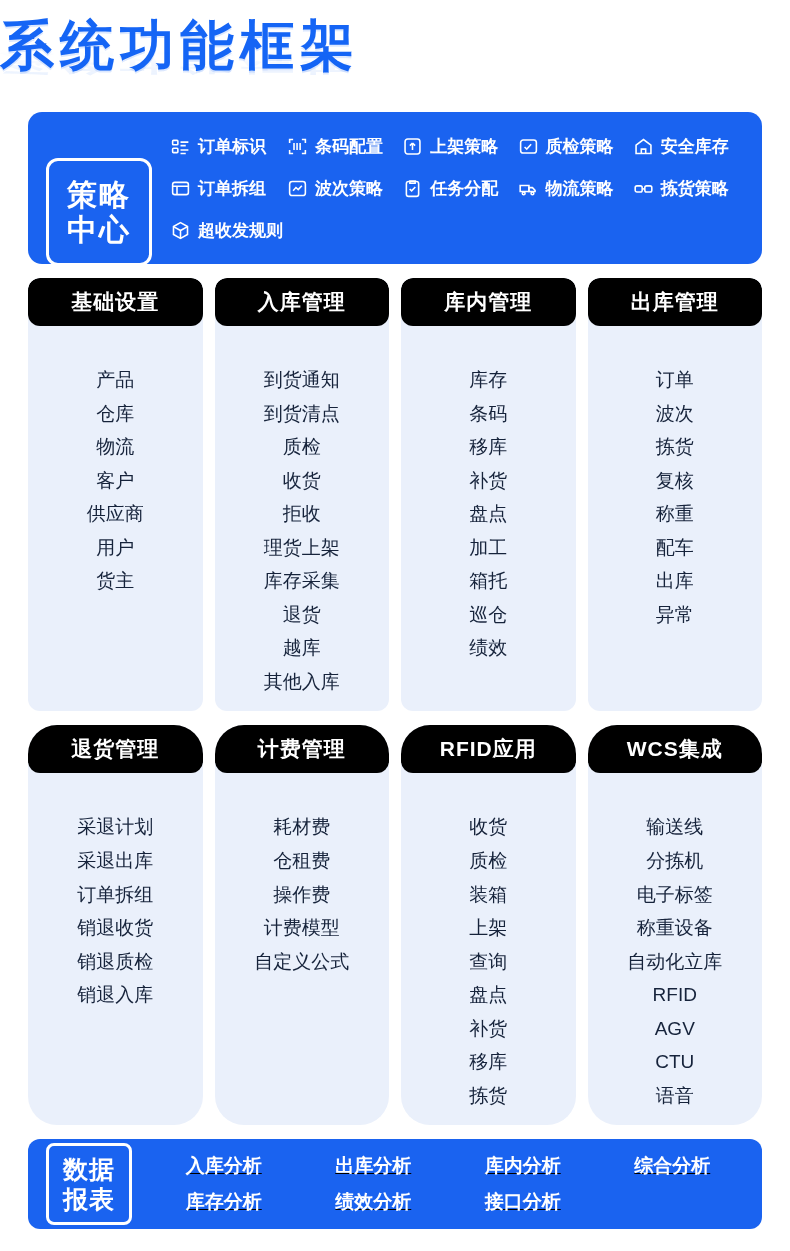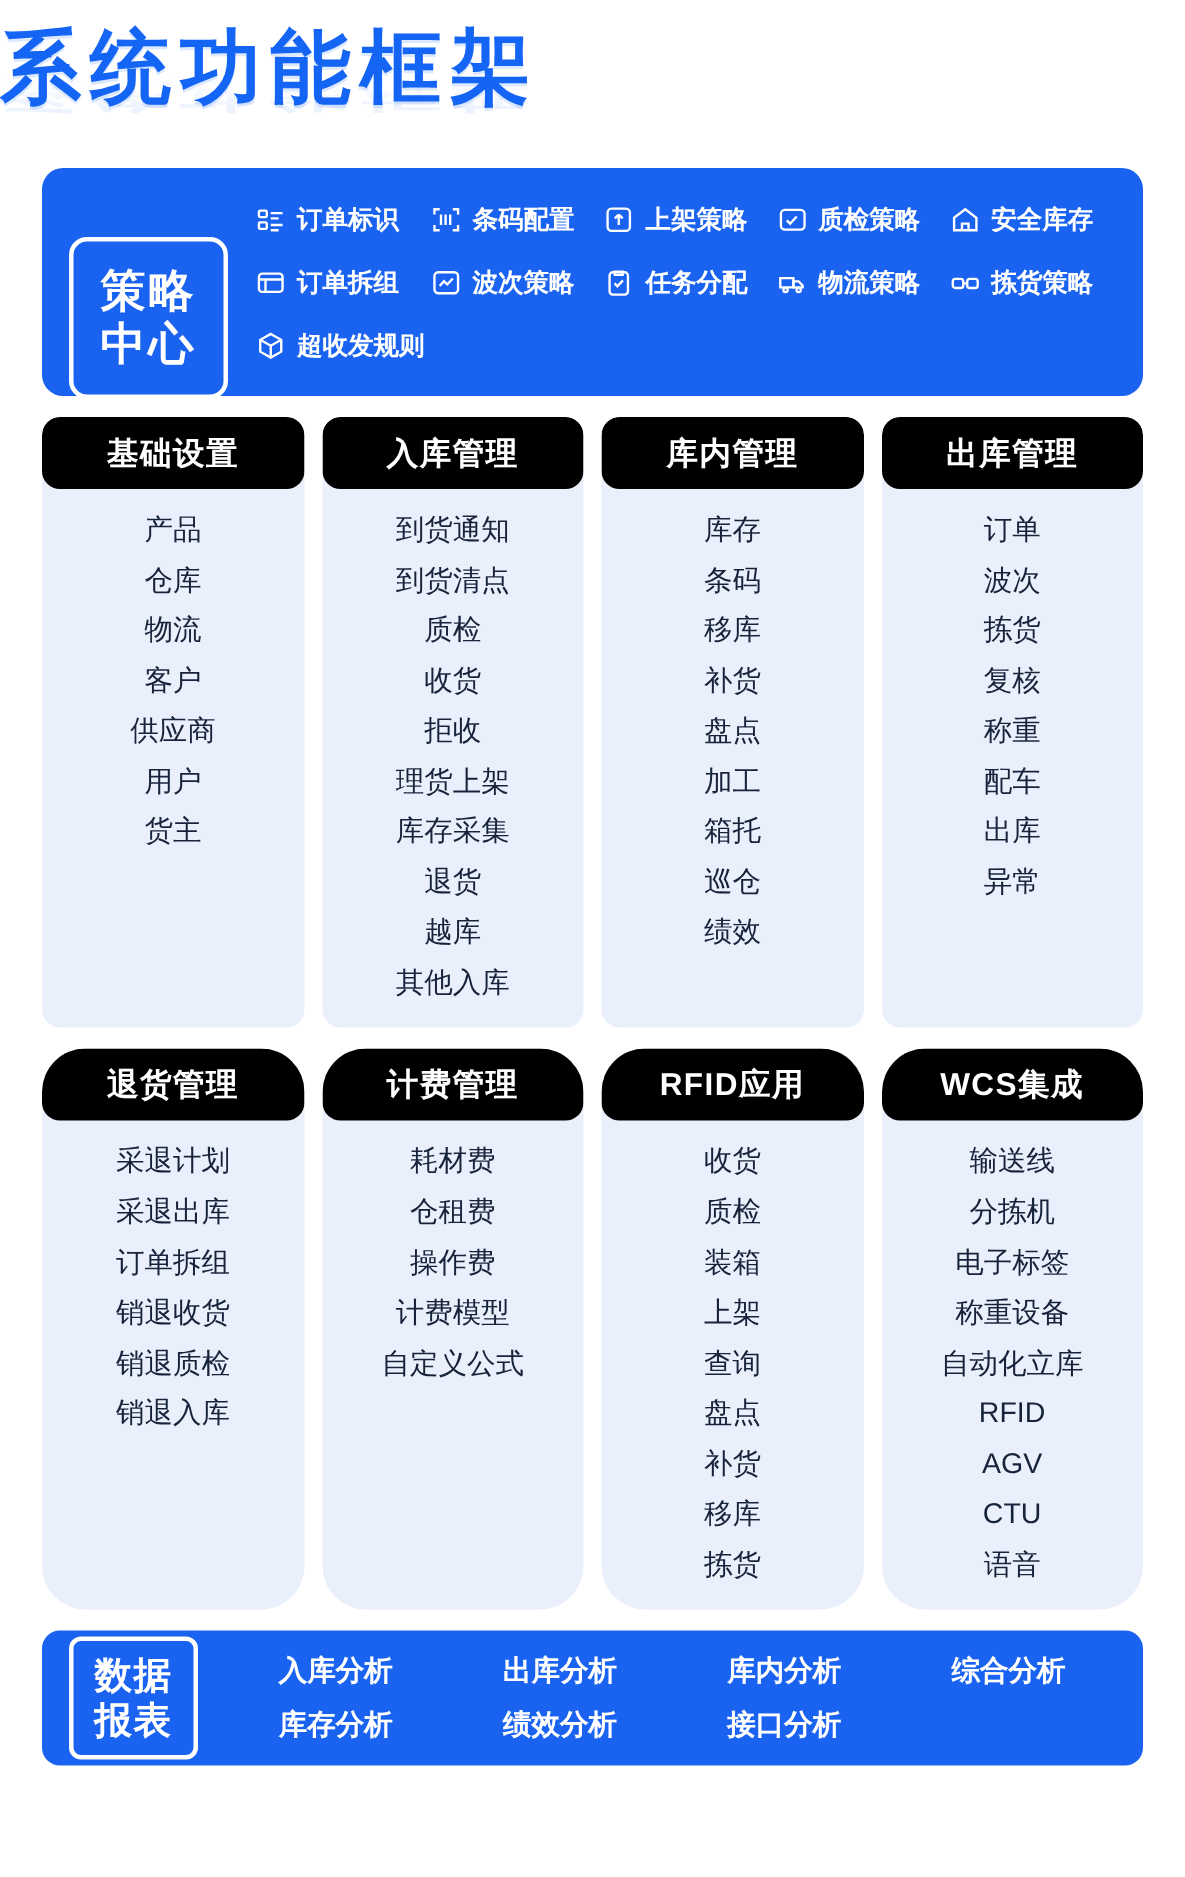--- a/index.html
+++ b/index.html
@@ -126,20 +126,21 @@
     letter-spacing: 1px;
     text-align: center;
     padding: 10px 4px;
   }
   .card-body {
     padding: 14px 6px 16px 6px;
     display: flex;
     flex-direction: column;
     align-items: center;
     gap: 6px;
+    margin-top: 26px;
   }
   .card-item {
     font-size: 19px;
     color: #16233b;
     line-height: 1.45;
     text-align: center;
     white-space: nowrap;
   }
   .row-a .card { min-height: 372px; }
   .row-b .card { min-height: 372px; border-radius: 29px; }
@@ -171,20 +172,21 @@
     line-height: 1.2;
     letter-spacing: 1px;
   }
   .report-grid {
     flex: 1;
     display: grid;
     grid-template-columns: repeat(4, 1fr);
     row-gap: 10px;
     column-gap: 6px;
     justify-items: center;
+    text-decoration: underline;
   }
   .report-item {
     color: #ffffff;
     font-size: 19px;
     font-weight: 700;
     white-space: nowrap;
   }
 </style>
 </head>
 <body>

